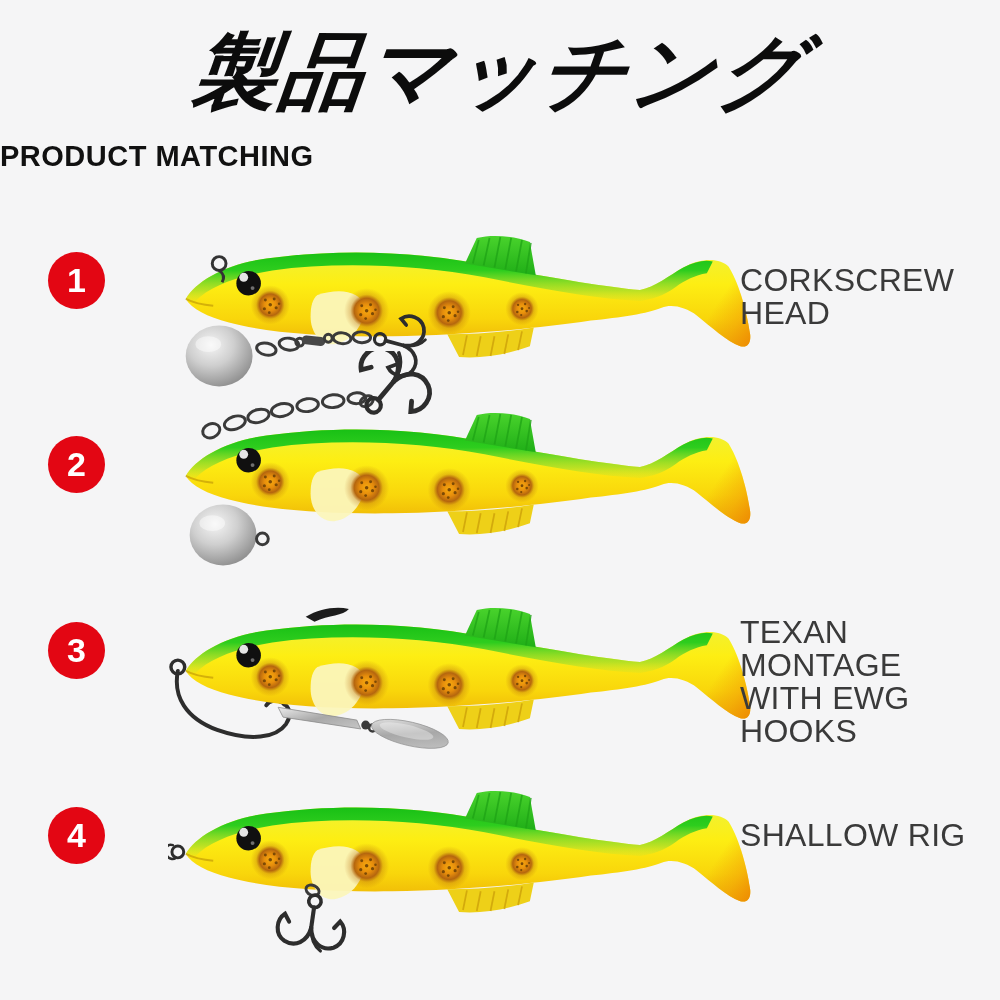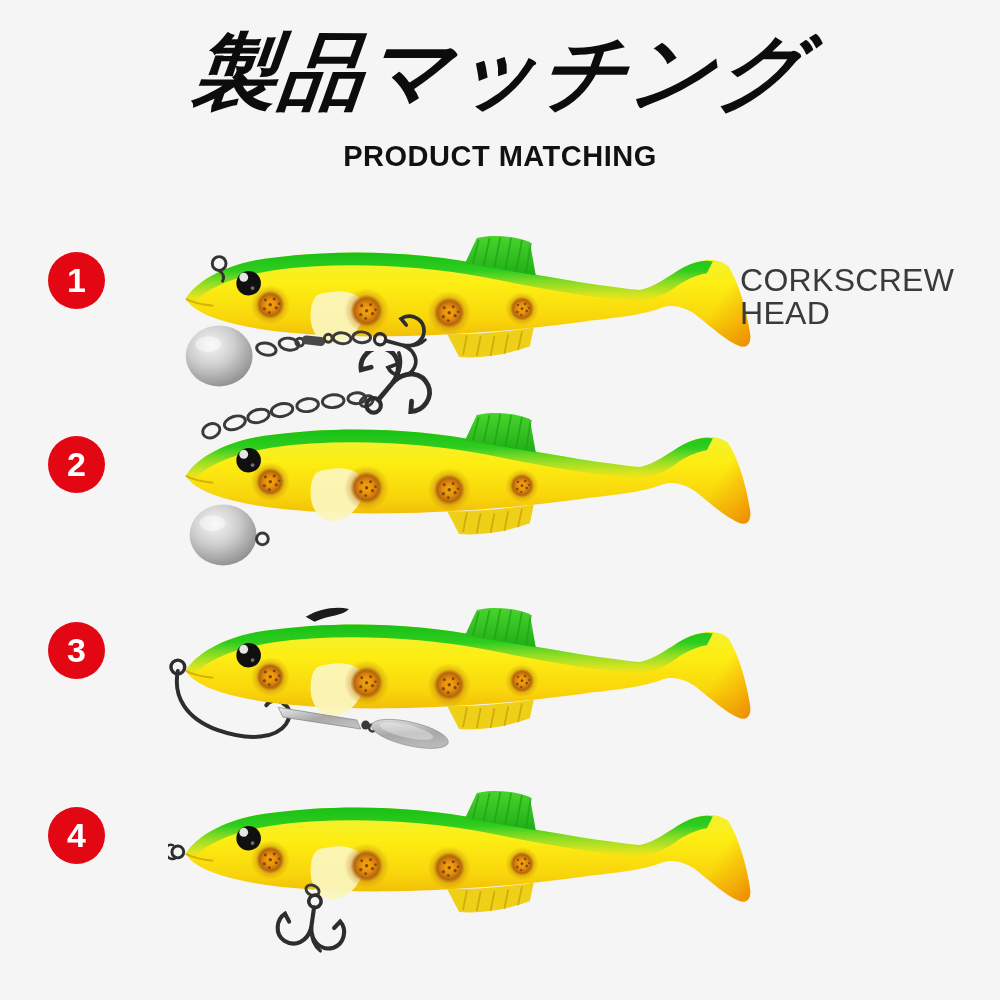--- a/index.html
+++ b/index.html
@@ -10,21 +10,21 @@
   }
   .title{
     position:absolute; top:26px; left:0; right:0;
     text-align:center; font-size:84px; line-height:1.1;
     font-weight:900; font-style:italic; letter-spacing:2px;
     color:var(--title-black,#0c0c0c);
     transform:skewX(-6deg);
   }
   .subtitle{
     position:absolute; top:140px; left:0; right:0;
-    text-align:center; font-size:29px; font-weight:700;
+    font-size:29px; font-weight:700;
     letter-spacing:.5px; color:#111;
   }
   .badge{
     position:absolute; left:48px; width:57px; height:57px;
     border-radius:50%; background:var(--badge-red,#e30613);
     color:#fff; font-weight:700; font-size:34px;
     display:flex; align-items:center; justify-content:center;
   }
   .b1{top:252px}.b2{top:436px}.b3{top:622px}.b4{top:807px}
   .label{
@@ -223,29 +223,31 @@
       <path d="M140,57 C154,49 170,46 184,49 C178,56 164,55 149,62 Z" fill="#1c1c1c"></path>
       <path d="M112,149 L192,162 L196,171 L117,159 Z" fill="url(#bladeGrad)" stroke="#8a8a8a" stroke-width="0.8"></path>
       <circle cx="201" cy="167" r="4.5" fill="#3a3a3a"></circle>
       <circle cx="208" cy="170" r="3.5" stroke="#3a3a3a" stroke-width="2.5" fill="none"></circle>
       <g transform="translate(246,176) rotate(13)">
         <ellipse rx="40" ry="12" fill="url(#bladeGrad)" stroke="#8f8f8f" stroke-width="0.7"></ellipse>
         <ellipse cx="-4" cy="-2" rx="28" ry="6.5" fill="rgba(255,255,255,0.35)"></ellipse>
       </g>
     </svg>
   </figure>
+  <div class="label l3">TEXAN MONTAGE WITH EWG HOOKS</div>
 
   <div class="badge b4">
     <span>4</span>
   </div>
   <figure class="fig f4">
     <svg viewBox="0 -15 600 245">
       <use href="#fish-body" xlink:href="#fish-body"></use>
       <g stroke="#2d2d2d" fill="none" stroke-linecap="round">
         <circle cx="10" cy="110" r="6" stroke-width="3"></circle>
         <path d="M5,103 C-1,101 -5,108 -1,114 C1,117 5,118 8,116" stroke-width="2.5"></path>
       </g>
       <ellipse cx="147" cy="149" rx="7" ry="5" transform="rotate(25 147 149)" stroke="#3a3a3a" stroke-width="3" fill="none"></ellipse>
       <use href="#treble" xlink:href="#treble" transform="translate(150,156) rotate(8) scale(1.05)"></use>
     </svg>
   </figure>
+  <div class="label l4">SHALLOW RIG</div>
 
 </div>
 
 </body></html>

